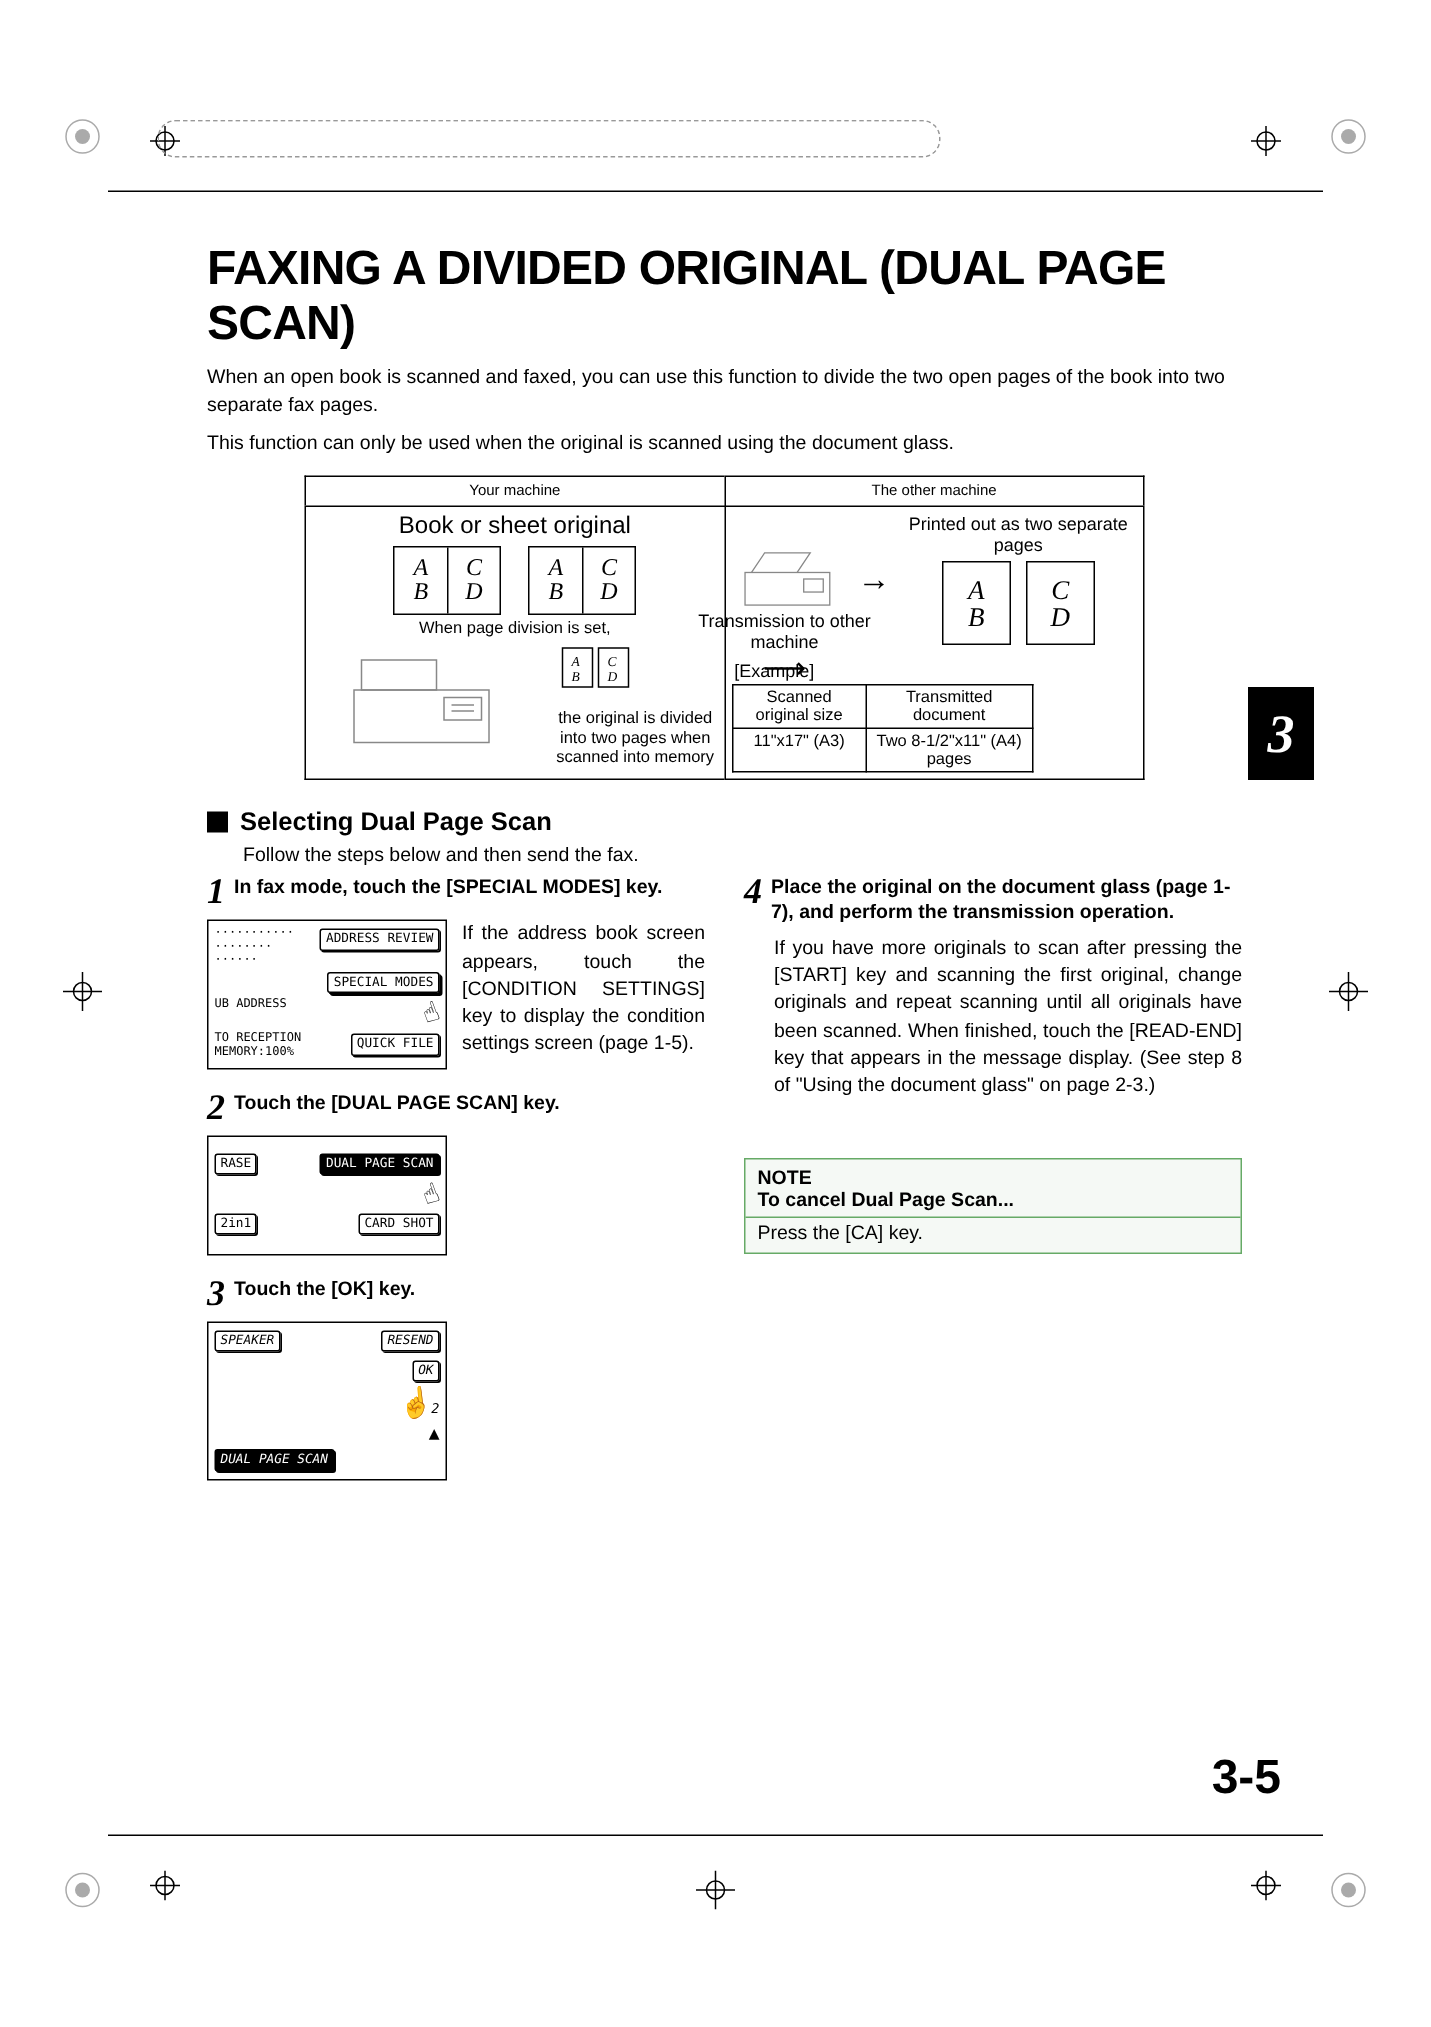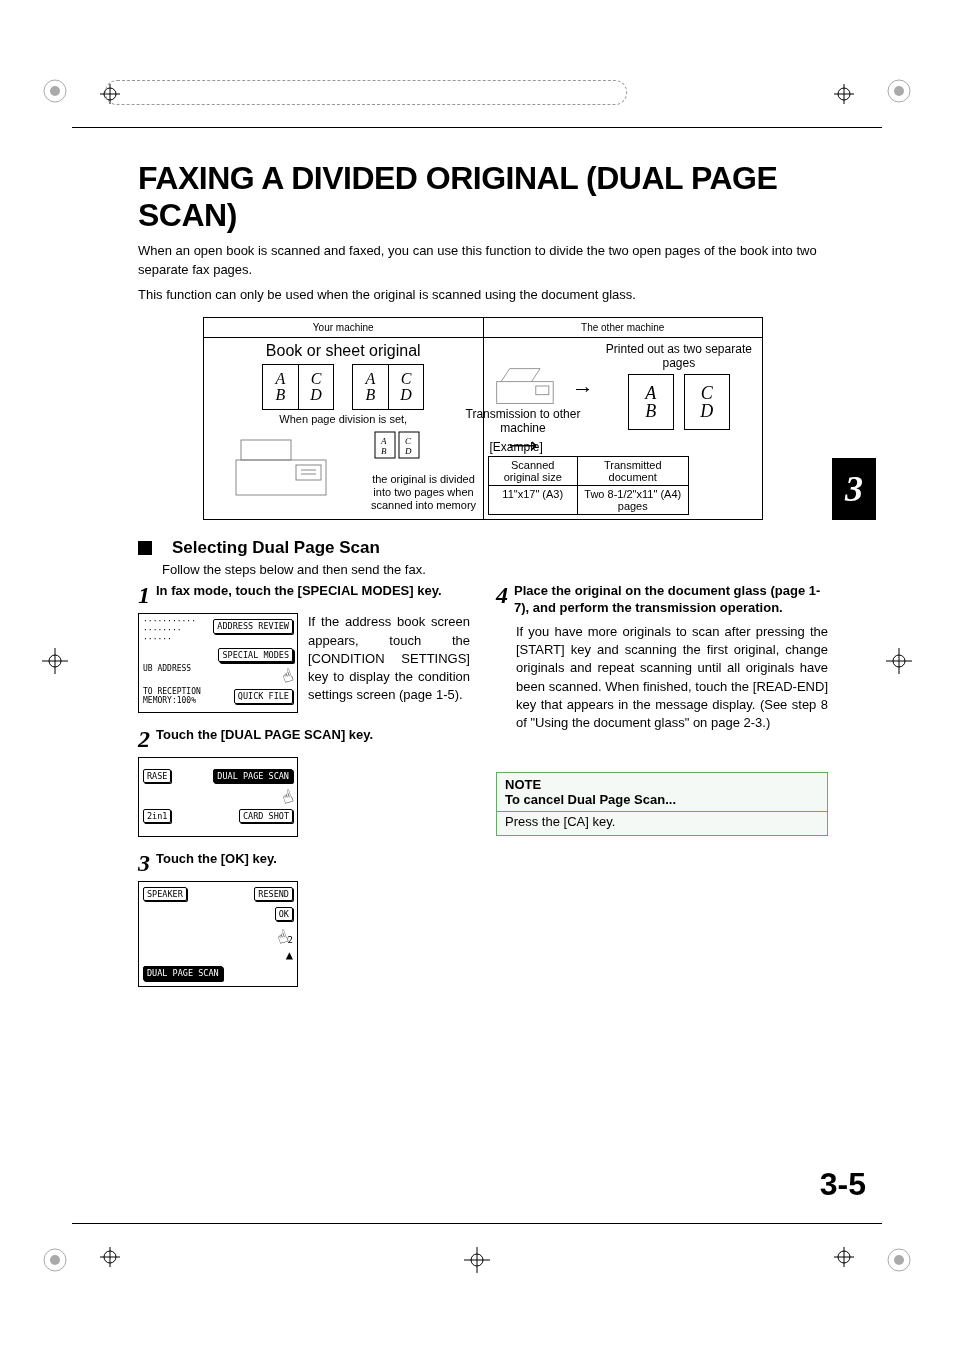--- a/index.html
+++ b/index.html
@@ -110,21 +110,21 @@
     position:absolute;
     top:458px; right:78px;
     width:44px; height:62px;
     background:#000; color:#fff;
     font-size:36px; font-weight:bold;
     display:flex; align-items:center; justify-content:center;
     font-style:italic; font-family: Georgia, serif;
   }
 
   
-  .section-head { display:flex; align-items:center; gap:20px; margin-top:14px; margin-bottom:4px;}
+  .section-head { display:flex; align-items:center; gap:8px; margin-top:14px; margin-bottom:4px;}
   .sq { width:14px; height:14px; background:#000; }
   .section-head h2 { margin:0; font-size:17px; font-weight:bold;}
   .follow { font-size:13px; margin:2px 0 6px 24px;}
 
   .two-col { display:flex; gap:26px; }
   .col { flex:1; }
 
   .step { display:flex; gap:6px; margin-bottom:6px;}
   .step-num { font-size:24px; font-weight:bold; font-family: Georgia, serif; font-style:italic; line-height:1;}
   .step-title { font-weight:bold; font-size:13px; line-height:1.3;}
@@ -140,21 +140,21 @@
 
   .step-text { font-size:13px; line-height:1.4; text-align:justify; flex:1;}
 
   .note-box { border:1px solid #6a6; background:#f5f9f5; margin-top:40px; font-size:13px;}
   .note-box .note-title { font-weight:bold; padding:4px 8px 0 8px;}
   .note-box .note-sub { font-weight:bold; padding:0 8px;}
   .note-box .note-body { padding:2px 8px 6px 8px; border-top:1px solid #6a6; margin-top:4px;}
 
   .page-num {
     position:absolute;
-    bottom:148px; right:88px;
+    bottom:148px; right:100px;
     font-size:32px; font-weight:bold;
     font-family: Arial, sans-serif;
   }
 </style>
 </head>
 <body>
 
 <div class="page">
 
   <div class="reg-mark reg-tl">
@@ -391,21 +391,21 @@
                 <span class="screen-btn">CARD SHOT</span>
               </div>
           </div>
         </div>
 
         <div class="step">
           <div class="step-num">3</div>
           <div class="step-title">Touch the [OK] key.</div>
         </div>
         <div class="step-body">
-          <div class="screen-box" style="min-height:90px;">
+          <div class="screen-box" style="min-height:90px;font-style:italic;">
             <div class="screen-row">
                 <span class="screen-btn">SPEAKER</span>
                 <span class="screen-btn">RESEND</span>
               </div>
             <div style="text-align:right; margin:4px 0;"><span class="screen-btn">OK</span></div>
             <div style="text-align:right;"><span class="hand">☝</span><span style="font-size:9px;">2</span></div>
             <div style="text-align:right; font-size:12px;">▲</div>
             <div class="screen-btn" style="background:#000;color:#fff;margin-top:4px;"><span>DUAL PAGE SCAN</span></div>
           </div>
         </div>

